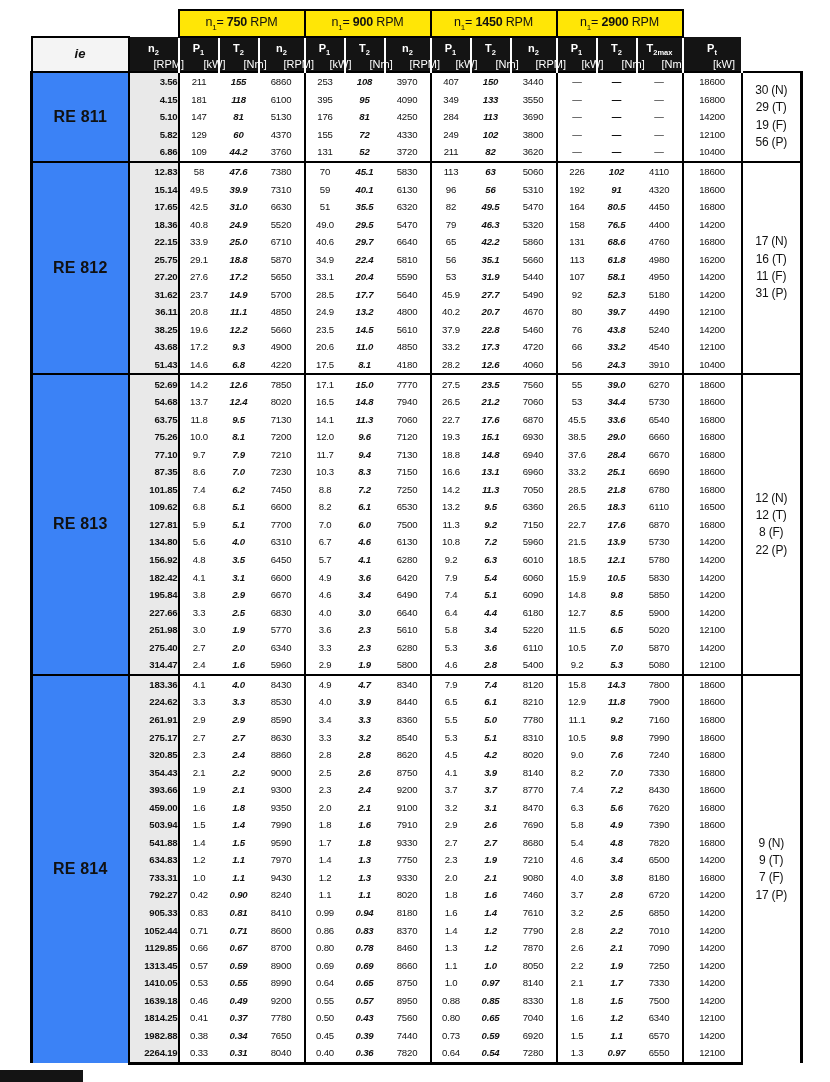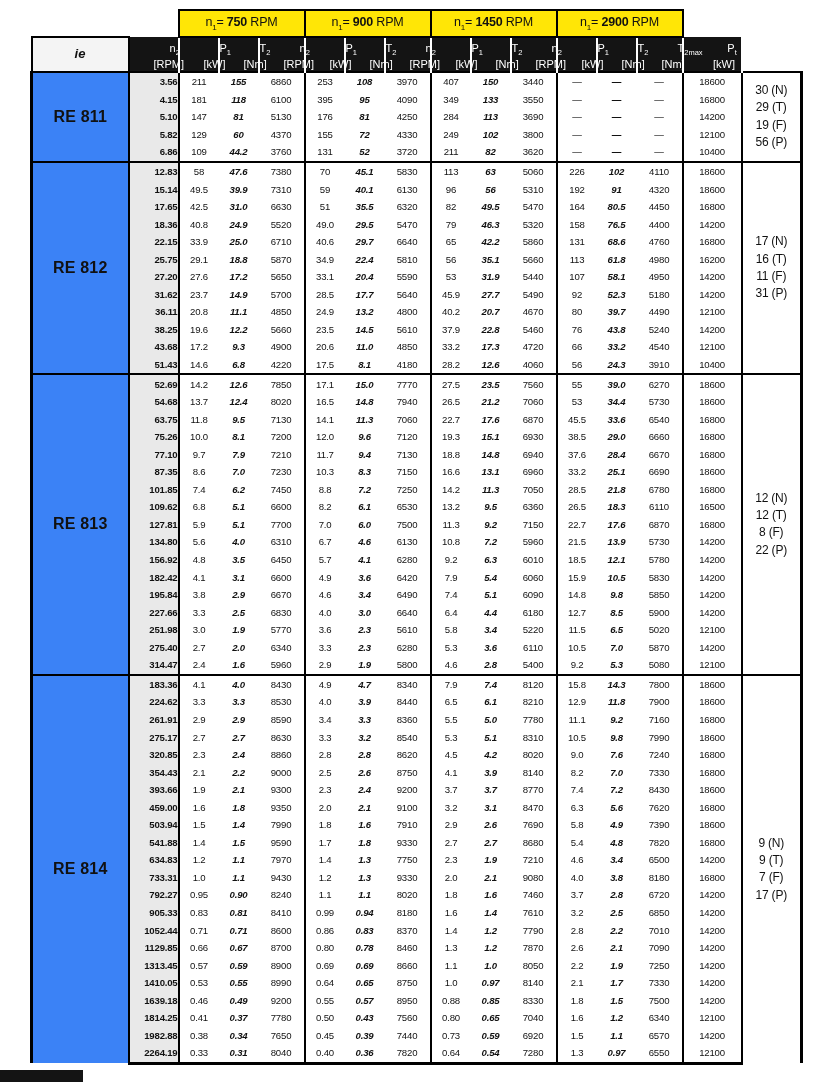--- a/index.html
+++ b/index.html
@@ -13,21 +13,21 @@
   tr.rpm-band td{height:25px;}
   td.spacer{background:#fff;border:none;}
   td.yellow{background:#ffe606;border:2px solid #000;text-align:center;vertical-align:middle;
         font-size:12.5px;font-weight:normal;letter-spacing:-0.2px;}
   td.yellow b{font-weight:bold;}
   td.yellow sub{font-size:8px;}
 
   
   tr.col-head th{height:33px;background:#141414;color:#fff;text-align:center;vertical-align:middle;
         border-left:2px solid #fff;border-right:2px solid #fff;font-weight:bold;line-height:1.15;margin-top:42px;}
-  tr.col-head th .sym{font-size:11px;font-weight:normal;padding-left:40px;}
+  tr.col-head th .sym{font-size:11px;font-weight:bold;}
   tr.col-head th .sym sub{font-size:7.5px;}
   tr.col-head th .unit{font-size:11px;font-weight:normal;display:block;padding-left:24px;}
   th.ie-head{background:#f4f4f4 !important;color:#111 !important;border:2.5px solid #000 !important;
         font-style:italic;font-size:13px;}
 
   
   tbody td{height:17.55px;font-size:9.6px;text-align:center;vertical-align:middle;
         background:#fff;letter-spacing:-0.2px;white-space:nowrap;overflow:hidden;}
   td.model{background:#3b82f6;font-size:16px;font-weight:bold;letter-spacing:0.2px;
         border-left:3px solid #000;border-right:2px solid #000;}
@@ -832,21 +832,21 @@
           <td class="gstart">2.0</td>
           <td class="p1">2.1</td>
           <td class="t2">9080</td>
           <td class="gstart">4.0</td>
           <td class="p1">3.8</td>
           <td class="t2">8180</td>
           <td class="t2max">16800</td>
         </tr>
         <tr class="">
           <td class="ie">792.27</td>
-          <td class="gstart">0.95</td>
+          <td class="gstart">0.42</td>
           <td class="p1">0.90</td>
           <td class="t2">8240</td>
           <td class="gstart">1.1</td>
           <td class="p1">1.1</td>
           <td class="t2">8020</td>
           <td class="gstart">1.8</td>
           <td class="p1">1.6</td>
           <td class="t2">7460</td>
           <td class="gstart">3.7</td>
           <td class="p1">2.8</td>

